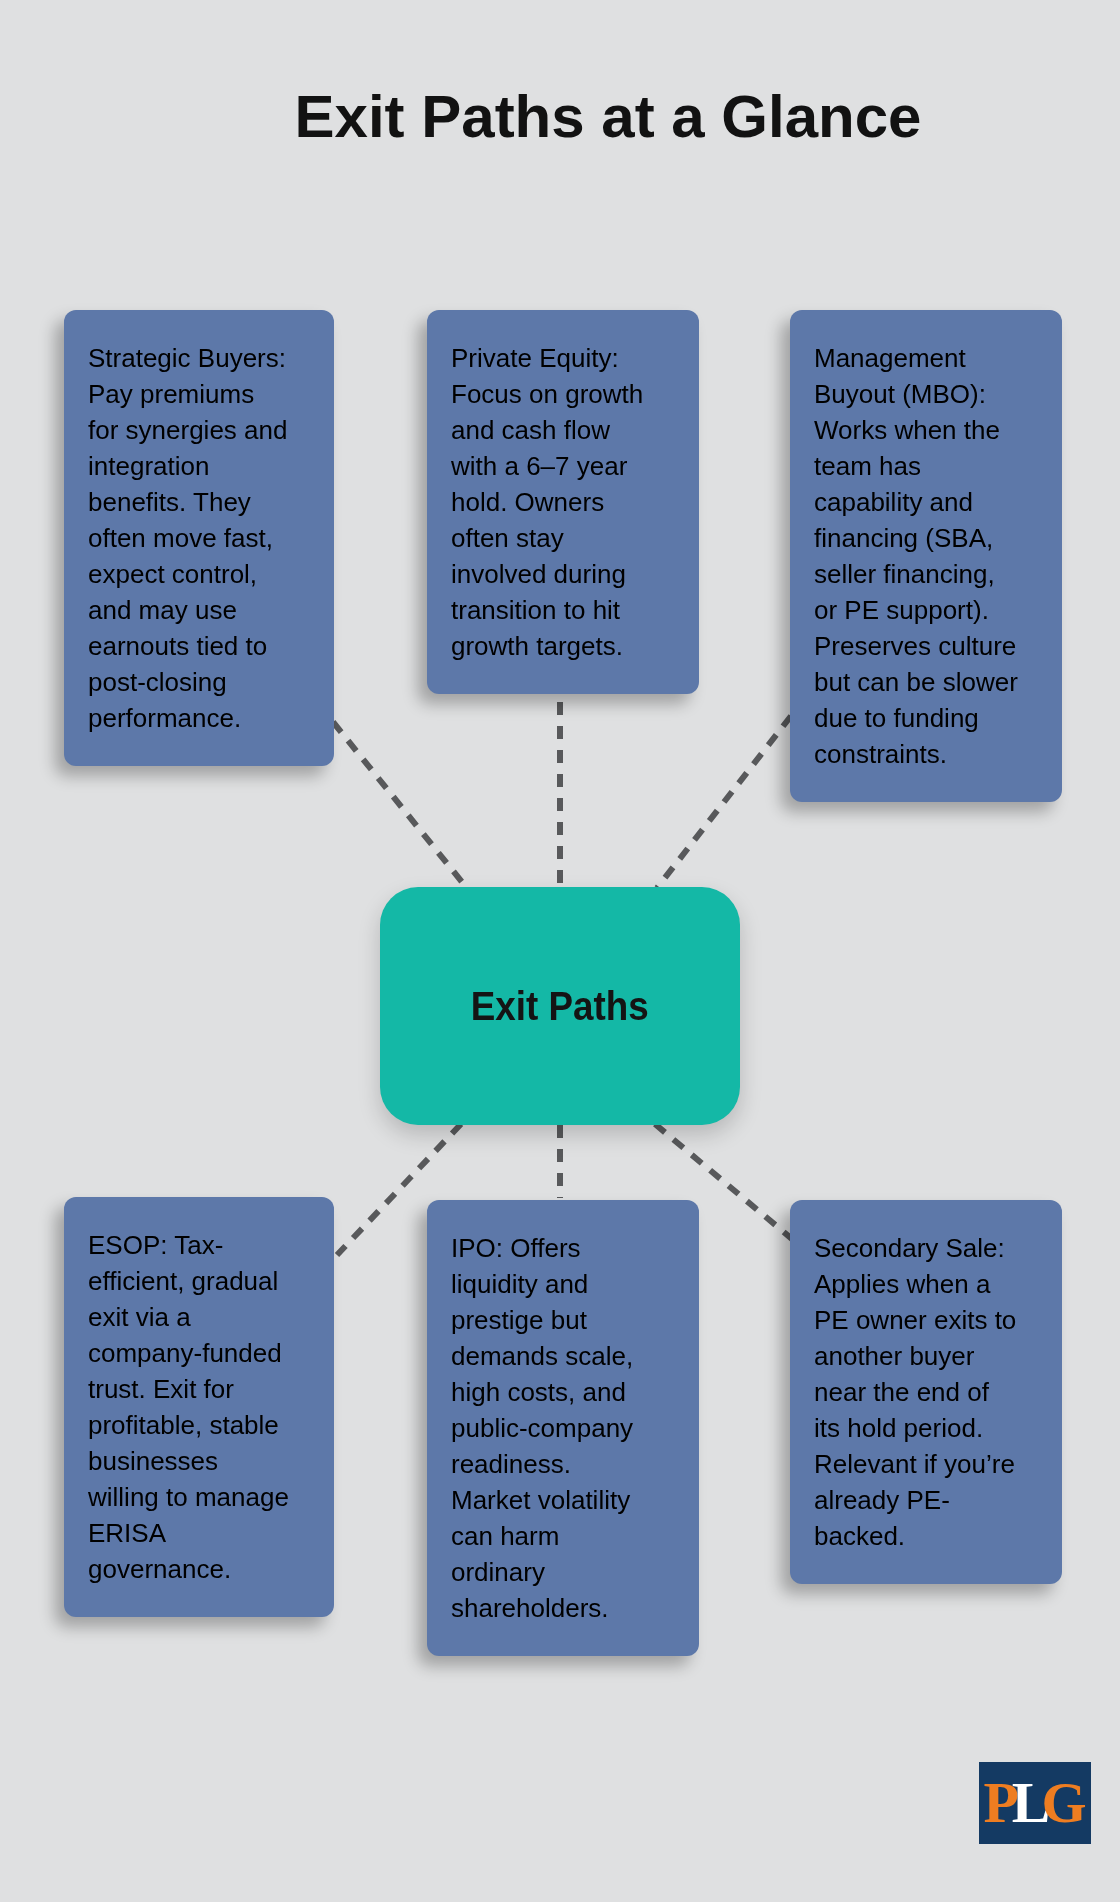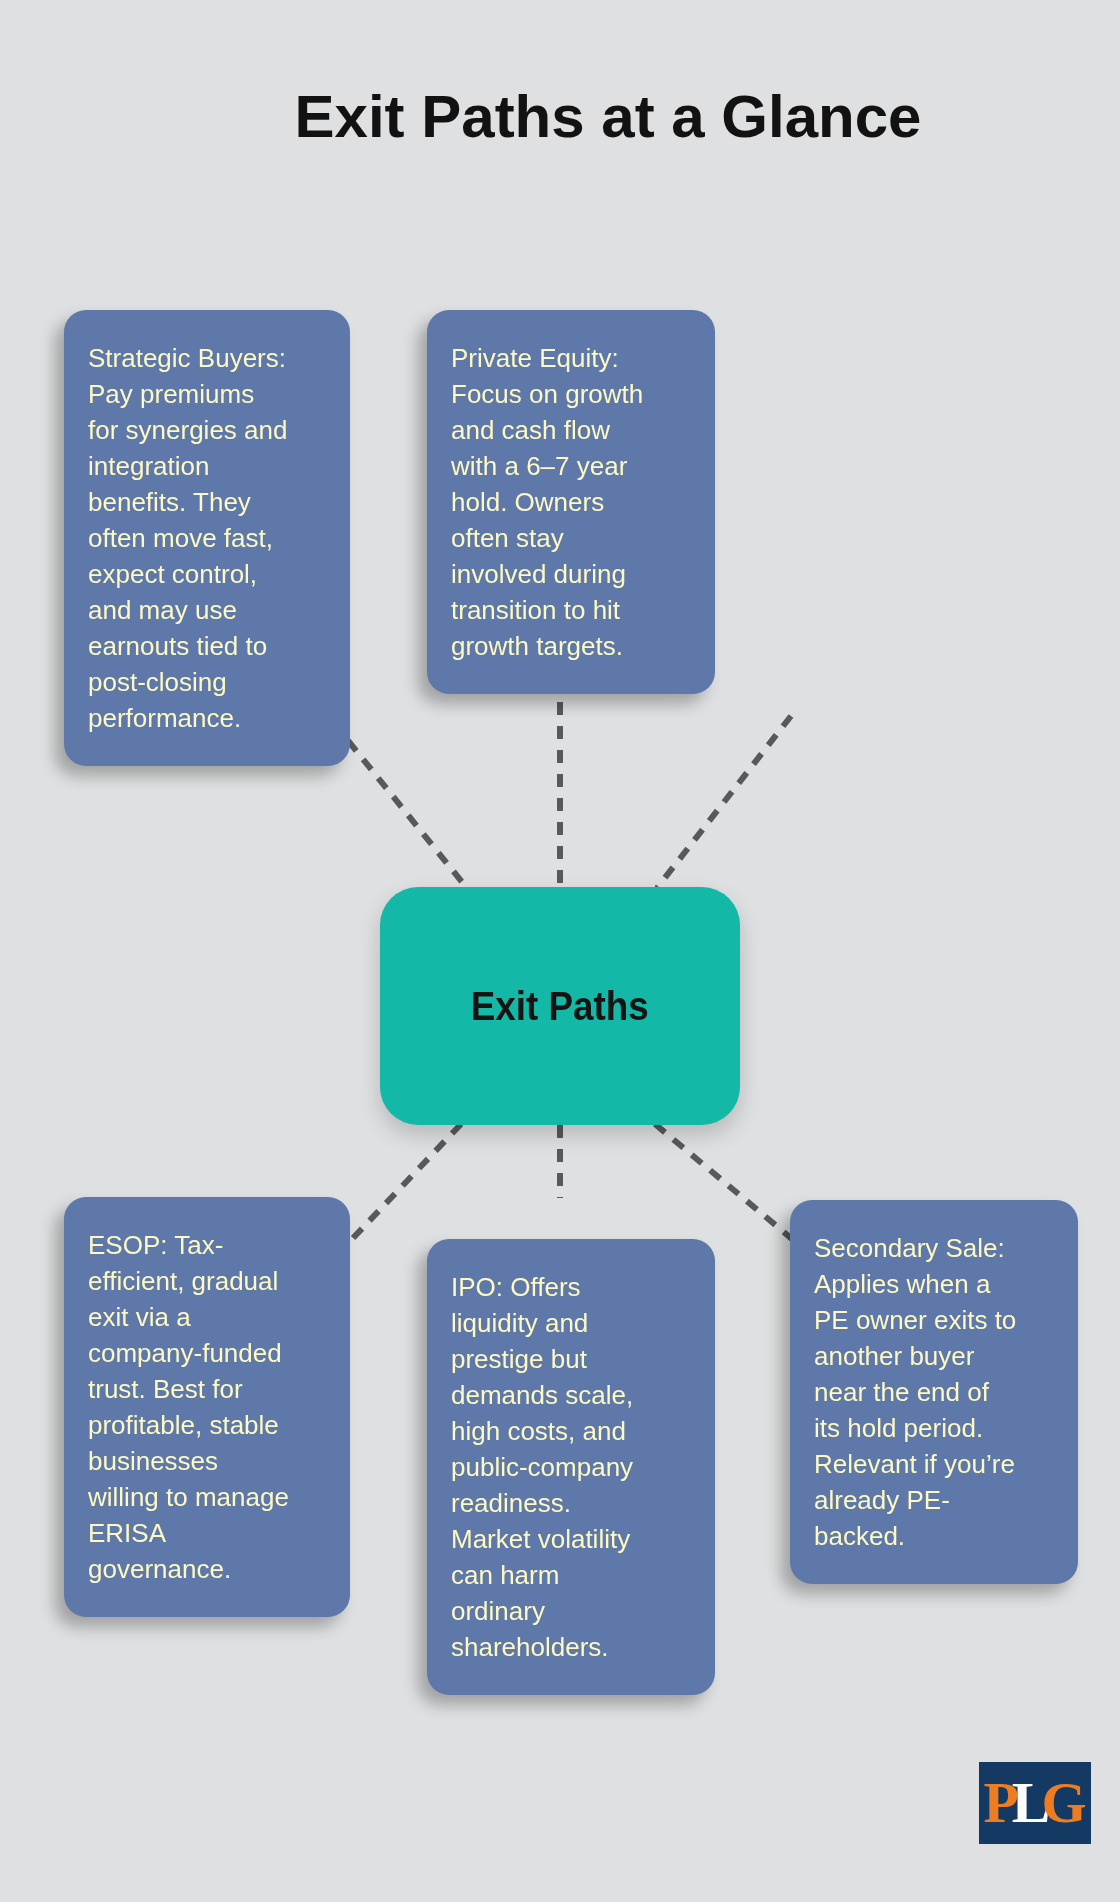--- a/index.html
+++ b/index.html
@@ -16,32 +16,32 @@
     text-align:center;
     font-size:60px;font-weight:700;letter-spacing:0px;
     color:#121212;
     margin-left:48px;
   }
   .connectors{position:absolute;left:0;top:0;width:1120px;height:1902px;z-index:1;}
   .connectors line{stroke:#58595b;stroke-width:6;stroke-dasharray:13 11;}
   .node{
     position:absolute;z-index:2;
     background:#5d78a9;
-    border-radius:22px;
+    border-radius:12px;
     box-shadow:-9px 10px 16px rgba(0,0,0,0.28);
-    color:#fef9c3;
+    color:#000000;
     font-size:26px;line-height:36px;
-    padding:30px 26px 30px 24px;
+    padding:30px 10px 30px 24px;
     white-space:pre-line;
   }
   .n1{left:64px;top:310px;width:236px;}
   .n2{left:427px;top:310px;width:238px;}
   .n3{left:790px;top:310px;width:238px;}
   .n4{left:64px;top:1197px;width:236px;}
-  .n5{left:427px;top:1200px;width:238px;margin-top:39px;}
+  .n5{left:427px;top:1200px;width:238px;}
   .n6{left:790px;top:1200px;width:238px;}
   .center-node{
     position:absolute;z-index:3;
     left:380px;top:887px;width:360px;height:238px;
     background:#14b8a6;border-radius:38px;
     box-shadow:0 10px 22px rgba(0,0,0,0.18);
     display:flex;align-items:center;justify-content:center;
   }
   .center-label{
     font-size:40px;font-weight:700;color:#141414;
@@ -91,26 +91,38 @@
   <div class="node n2">Private Equity:
 Focus on growth
 and cash flow
 with a 6–7 year
 hold. Owners
 often stay
 involved during
 transition to hit
 growth targets.</div>
 
+  <div class="node n3">Management
+Buyout (MBO):
+Works when the
+team has
+capability and
+financing (SBA,
+seller financing,
+or PE support).
+Preserves culture
+but can be slower
+due to funding
+constraints.</div>
 
   <div class="node n4">ESOP: Tax-
 efficient, gradual
 exit via a
 company-funded
-trust. Best for
+trust. Exit for
 profitable, stable
 businesses
 willing to manage
 ERISA
 governance.</div>
 
   <div class="node n5">IPO: Offers
 liquidity and
 prestige but
 demands scale,

